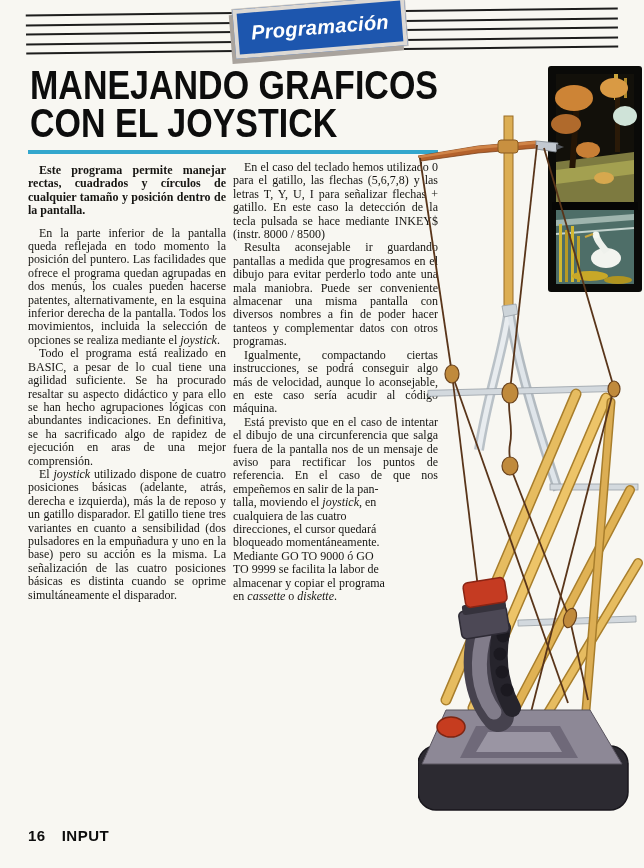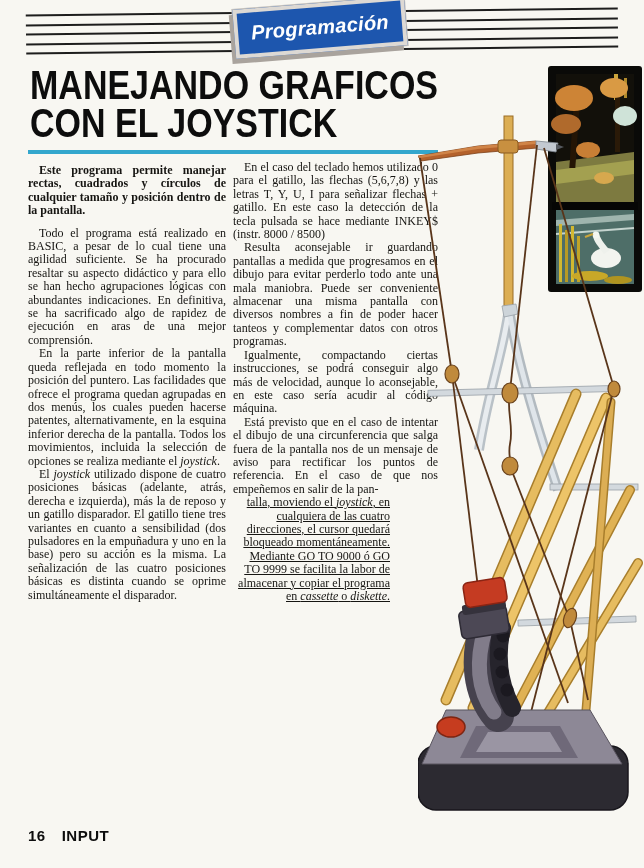--- a/index.html
+++ b/index.html
@@ -41,21 +41,21 @@
   
   .col{
     position:absolute;width:198px;
     font-size:12px;line-height:13.4px;text-align:justify;
   }
   #col1{left:28px;top:164px;}
   #col2{left:233px;top:161px;width:205px;}
   .col p{margin:0;text-indent:11px;}
   .col p.intro{font-weight:700;margin-bottom:9px;}
   .col p.values{text-indent:6px;}
-  .col p.wrap-tail{text-indent:0;width:157px;text-align:right;text-decoration:underline;}
+  .col p.wrap-tail{text-indent:0;width:157px;text-align:left;}
   
   .footer{
     position:absolute;left:28px;top:827px;
     font-family:"Liberation Sans",sans-serif;font-weight:700;font-size:15px;color:#0d0d0d;
     letter-spacing:.5px;
   }
   .footer .num{margin-right:16px;}
   
   .illo{position:absolute;left:418px;top:58px;width:226px;height:765px;pointer-events:none;}
 </style>
@@ -77,22 +77,22 @@
   </div>
 
   <h1 class="title">
     <span>MANEJANDO GRAFICOS</span>
     <span>CON EL JOYSTICK</span>
   </h1>
   <div class="rule"></div>
 
   <div class="col" id="col1">
     <p class="intro">Este programa permite manejar rectas, cuadrados y círculos de cualquier tamaño y posición dentro de la pantalla.</p>
+    <p>En la parte inferior de la pantalla queda reflejada en todo momento la posición del puntero. Las facilidades que ofrece el programa quedan agrupadas en dos menús, los cuales pueden hacerse patentes, alternativamente, en la esquina inferior derecha de la pantalla. Todos los movimientos, incluida la selección de opciones se realiza mediante el <i>joystick</i>.</p>
     <p>Todo el programa está realizado en BASIC, a pesar de lo cual tiene una agilidad suficiente. Se ha procurado resaltar su aspecto didáctico y para ello se han hecho agrupaciones lógicas con abundantes indicaciones. En definitiva, se ha sacrificado algo de rapidez de ejecución en aras de una mejor comprensión.</p>
-    <p>En la parte inferior de la pantalla queda reflejada en todo momento la posición del puntero. Las facilidades que ofrece el programa quedan agrupadas en dos menús, los cuales pueden hacerse patentes, alternativamente, en la esquina inferior derecha de la pantalla. Todos los movimientos, incluida la selección de opciones se realiza mediante el <i>joystick</i>.</p>
     <p>El <i>joystick</i> utilizado dispone de cuatro posiciones básicas (adelante, atrás, derecha e izquierda), más la de reposo y un gatillo disparador. El gatillo tiene tres variantes en cuanto a sensibilidad (dos pulsadores en la empuñadura y uno en la base) pero su acción es la misma. La señalización de las cuatro posiciones básicas es distinta cuando se oprime simultáneamente el disparador.</p>
   </div>
 
   <div class="col" id="col2">
     <p>En el caso del teclado hemos utilizado 0 para el gatillo, las flechas (5,6,7,8) y las letras T, Y, U, I para señalizar flechas + gatillo. En este caso la detección de la tecla pulsada se hace mediante INKEY$ (instr. 8000 / 8500)</p>
     <p>Resulta aconsejable ir guardando pantallas a medida que progresamos en el dibujo para evitar perderlo todo ante una mala maniobra. Puede ser conveniente almacenar una misma pantalla con diversos nombres a fin de poder hacer tanteos y complementar datos con otros programas.</p>
     <p>Igualmente, compactando ciertas instrucciones, se podrá conseguir algo más de velocidad, aunque lo aconsejable, en este caso sería acudir al código máquina.</p>
     <p>Está previsto que en el caso de intentar el dibujo de una circunferencia que salga fuera de la pantalla nos de un mensaje de aviso para rectificar los puntos de referencia. En el caso de que nos empeñemos en salir de la pan-</p>
     <p class="wrap-tail">talla, moviendo el <i>joystick</i>, en cualquiera de las cuatro direcciones, el cursor quedará bloqueado momentáneamente. Mediante GO TO 9000 ó GO TO 9999 se facilita la labor de almacenar y copiar el programa en <i>cassette</i> o <i>diskette</i>.</p>
   </div>

